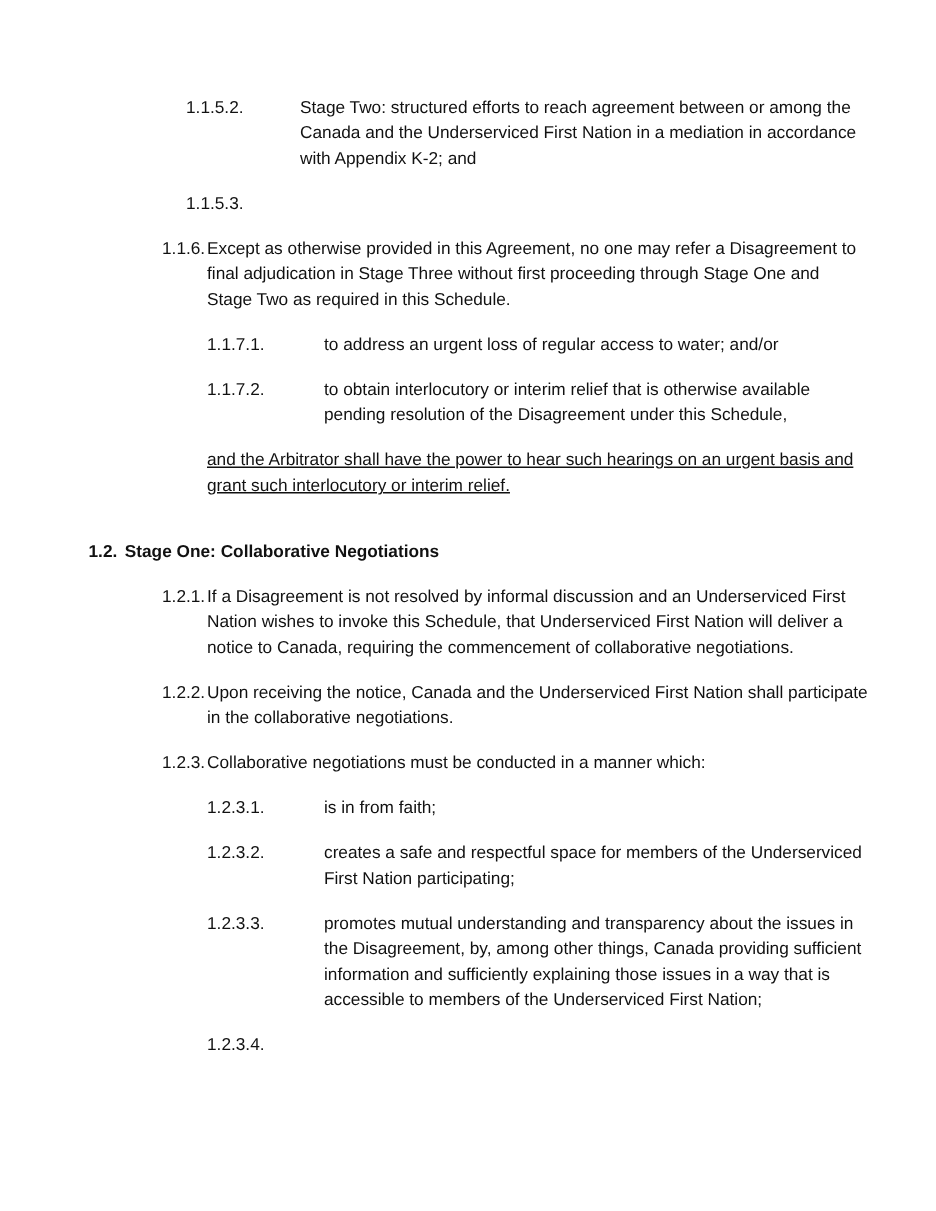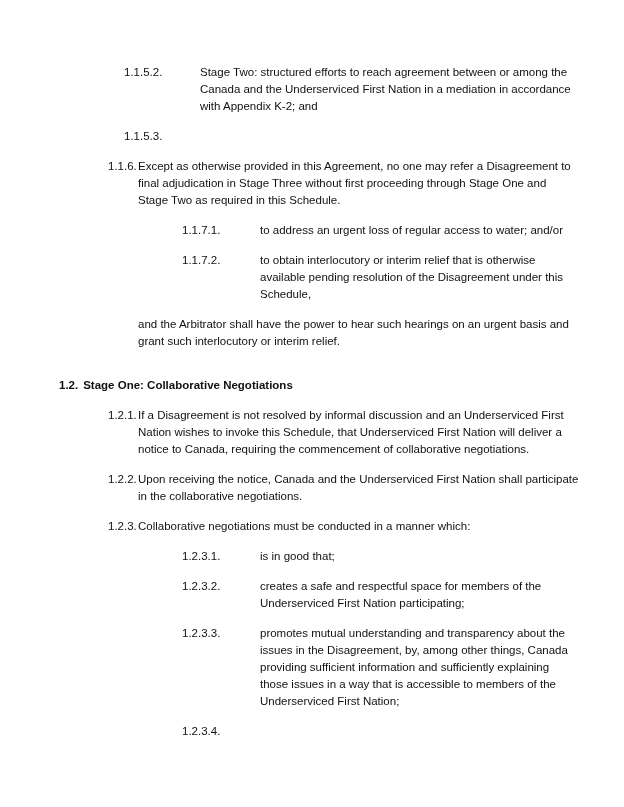--- a/index.html
+++ b/index.html
@@ -36,22 +36,22 @@
   .item .text {
     flex: 1 1 auto;
     min-width: 0;
   }
   
   .item.l2   { margin-left: 108px; }
   .item.l2 .num  { min-width: 30px; }
   .item.l3a  { margin-left: 124px; }
   .item.l3a .num { min-width: 76px; }
   .item.l3b  { margin-left: 138px; }
-  .item.l3b .num { min-width: 78px; margin-left: 44px; }
-  .item.cont { margin-left: 138px; }
+  .item.l3b .num { min-width: 78px; }
+  .item.cont { margin-left: 138px; text-decoration: underline; }
   .item.h2 {
     margin-left: 59px;
     margin-top: 27px;
     font-weight: bold;
   }
   .item.h2 .num { margin-right: 5px; min-width: 0; }
 </style>
 </head>
 <body>
 
@@ -90,21 +90,21 @@
       <div class="item l2">
         <span class="num">1.2.2.</span>
         <div class="text">Upon receiving the notice, Canada and the Underserviced First Nation shall participate in the collaborative negotiations.</div>
       </div>
       <div class="item l2">
         <span class="num">1.2.3.</span>
         <div class="text">Collaborative negotiations must be conducted in a manner which:</div>
       </div>
       <div class="item l3b">
         <span class="num">1.2.3.1.</span>
-        <div class="text">is in good that;</div>
+        <div class="text">is in from faith;</div>
       </div>
       <div class="item l3b">
         <span class="num">1.2.3.2.</span>
         <div class="text">creates a safe and respectful space for members of the Underserviced First Nation participating;</div>
       </div>
       <div class="item l3b">
         <span class="num">1.2.3.3.</span>
         <div class="text">promotes mutual understanding and transparency about the issues in the Disagreement, by, among other things, Canada providing sufficient information and sufficiently explaining those issues in a way that is accessible to members of the Underserviced First Nation;</div>
       </div>
       <div class="item l3b">

